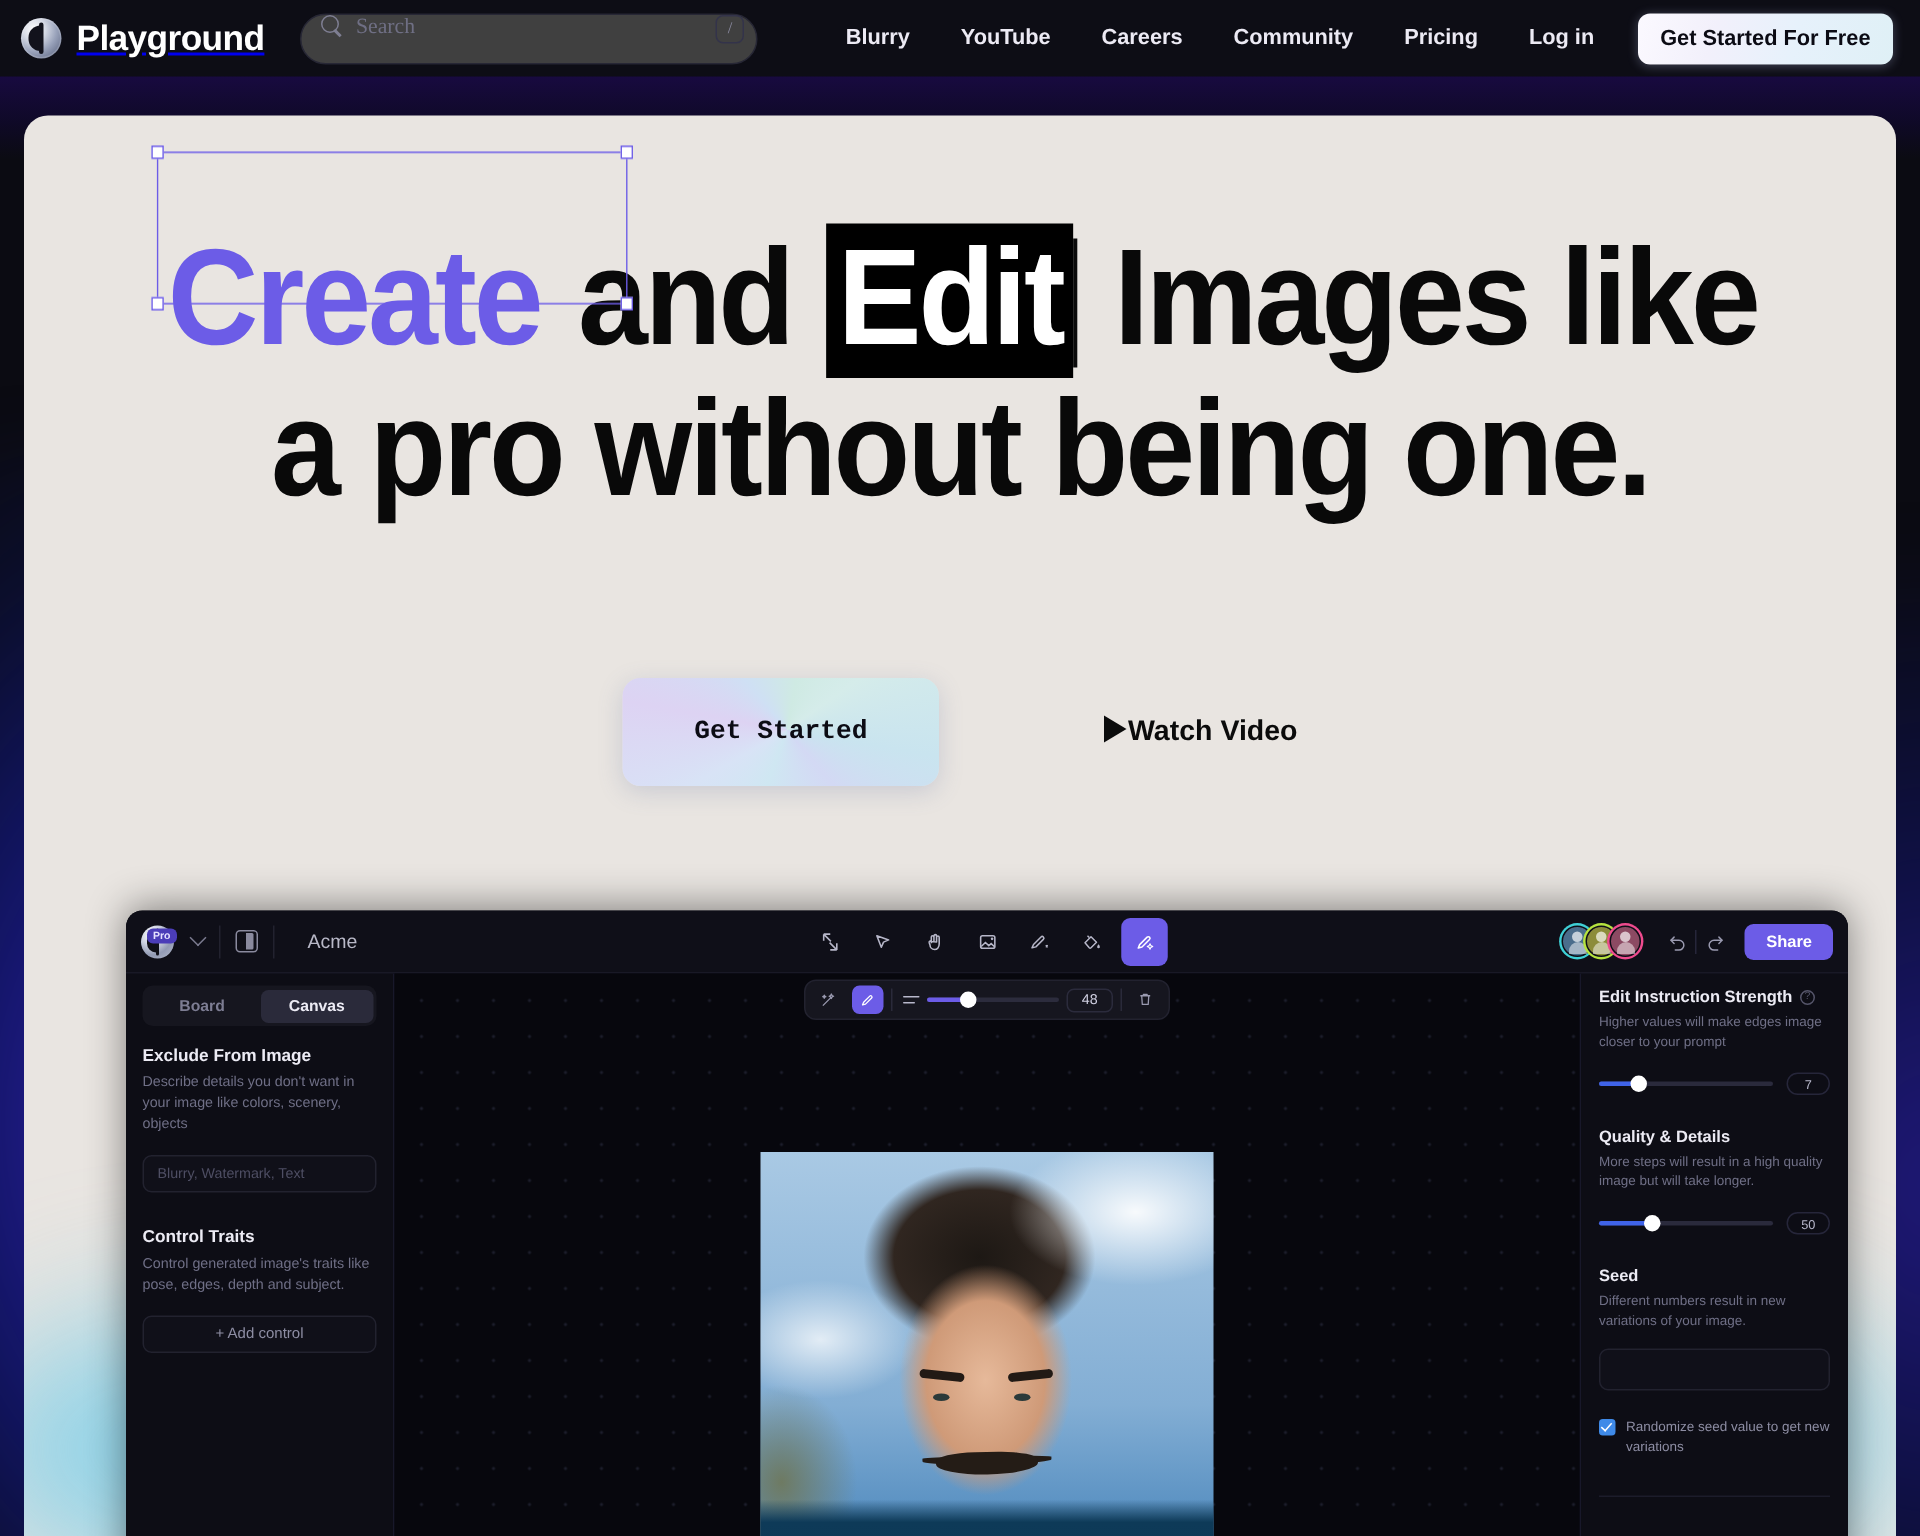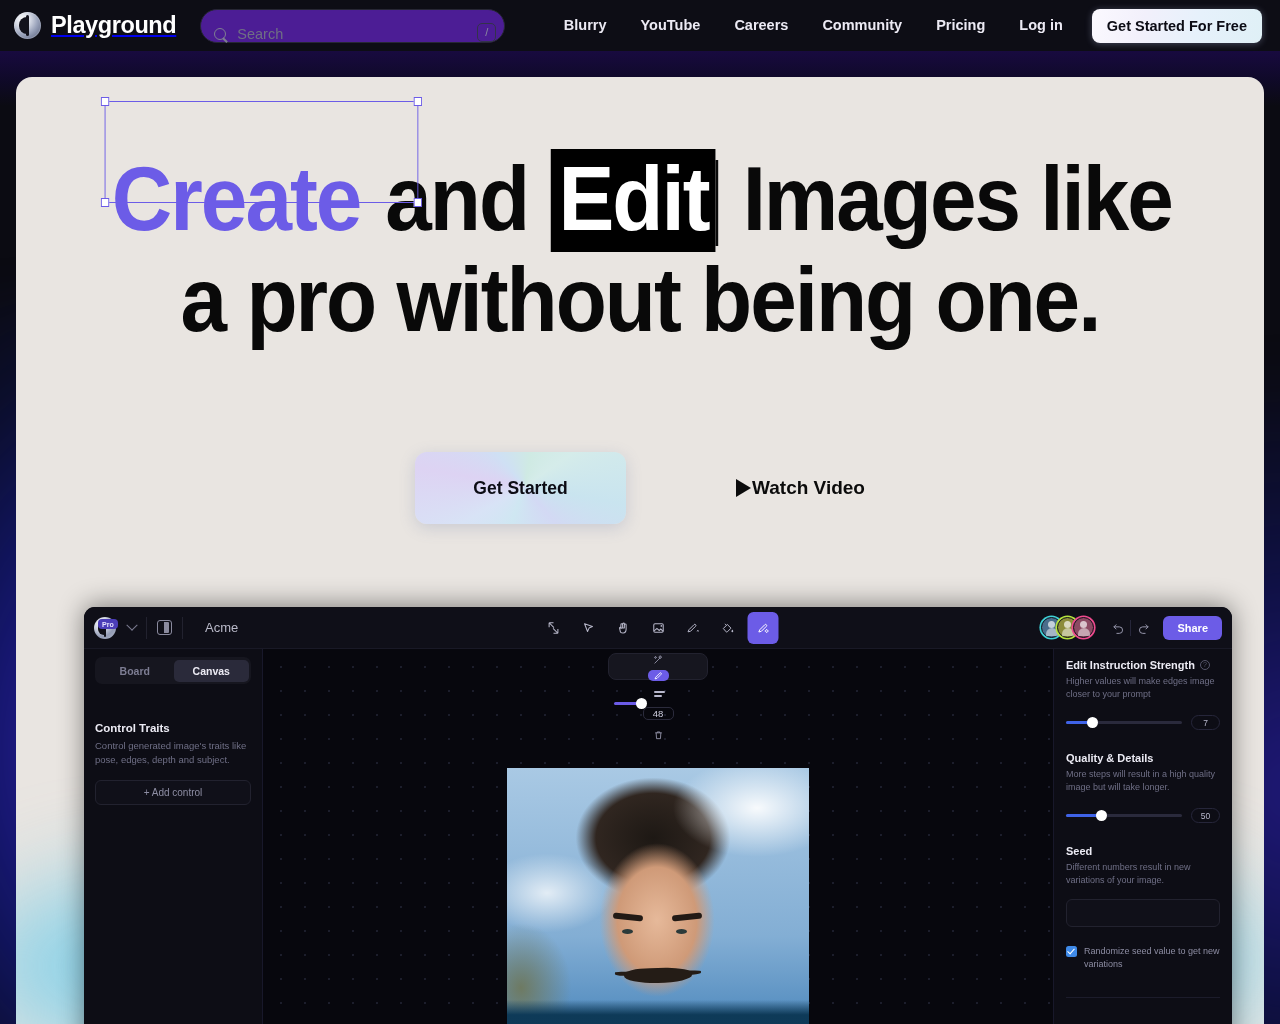--- a/index.html
+++ b/index.html
@@ -69,24 +69,25 @@
   }
   .brand-name {
     color: #fff; font-size: 23.5px; font-weight: 700; letter-spacing: -.4px;
   }
 
   #search-box {
     margin-left: 24px;
     width: 305px; height: 34px;
     border: 1px solid #272735;
     border-radius: 18px;
-    background: #4c1d95;
-    display: flex; align-items: flex-end;
+    background: #404040;
+    display: flex; align-items: flex-start;
     padding: 0 8px 0 13px;
     gap: 9px;
+    font-family: Liberation Serif, serif;
   }
   .mag { width: 14px; height: 14px; position: relative; flex: 0 0 auto; }
   .mag::before {
     content:""; position:absolute; left:0; top:0; width:10px; height:10px;
     border:1.6px solid #7e7e92; border-radius:50%;
   }
   .mag::after {
     content:""; position:absolute; left:9px; top:9px; width:5.5px; height:1.6px;
     background:#7e7e92; transform: rotate(45deg); transform-origin: left center;
   }
@@ -190,25 +191,25 @@
     z-index: 3;
   }
   #get-started-btn {
     width: 211px; height: 72px;
     border: 0; border-radius: 12px;
     background:
       conic-gradient(from 200deg at 52% 48%,
         #cfe7f2 0deg, #d8e3f6 40deg, #ddd3f3 80deg, #cfe0f4 120deg,
         #cfeae3 170deg, #d5ecea 215deg, #c9e4ef 260deg, #d3d9f4 300deg, #cfe7f2 360deg);
     color: #0c0c14; font-size: 17.5px; font-weight: 700;
-    font-family: Liberation Sans, sans-serif; cursor: pointer;
+    font-family: Liberation Mono, monospace; cursor: pointer;
     box-shadow: 0 4px 16px rgba(90,110,160,.22);
   }
   #watch-video-btn {
-    display: flex; align-items: center; gap: 1px;
+    display: flex; align-items: flex-start; gap: 1px;
     background: transparent; border: 0; cursor: pointer;
     color: #0b0b0b; font-size: 19px; font-weight: 700; font-family: inherit; padding-left: 32px;
   }
   .play-tri {
     width: 0; height: 0;
     border-left: 15px solid #0b0b0b;
     border-top: 9px solid transparent;
     border-bottom: 9px solid transparent;
   }
 
@@ -354,21 +355,20 @@
     background-size: 24px 24px;
     background-position: 6px 6px;
     overflow: hidden;
   }
   #brush-toolbar {
     position: absolute; left: 50%; transform: translateX(-50%); top: 4px;
     height: 27px; background: #16161f;
     border: 1px solid #22222f; border-radius: 8px;
     display: flex; align-items: center; padding: 0 5px; gap: 5px;
     z-index: 5;
-    flex-direction: column;
   }
   .bt-btn {
     width: 21px; height: 19px; border-radius: 5px; border: 0;
     background: transparent; cursor: pointer;
     display: flex; align-items: center; justify-content: center;
   }
   .bt-btn.active { background: #6c5ce7; }
   .bt-div { width: 1px; height: 15px; background: #2a2a3a; }
   .brush-lines { display: flex; flex-direction: column; gap: 2.5px; margin-left: 2px; }
   .brush-lines i { display: block; height: 1.6px; background: #b8b8cc; border-radius: 1px; }
@@ -612,20 +612,27 @@
       </div>
 
       <div id="app-body">
 
         <div id="left-panel">
           <div id="bc-tabs">
             <button class="bc-tab">Board</button>
             <button class="bc-tab active">Canvas</button>
           </div>
 
+          <div>
+            <div class="sec-title">Exclude From Image</div>
+            <div class="sec-desc">Describe details you don't want in your image like colors, scenery, objects</div>
+            <div class="field-box">
+              <input type="text" placeholder="Blurry, Watermark, Text" style="">
+            </div>
+          </div>
 
           <div class="sec-gap"></div>
 
           <div>
             <div class="sec-title">Control Traits</div>
             <div class="sec-desc">Control generated image's traits like pose, edges, depth and subject.</div>
             <button id="add-control-btn">+ Add control</button>
           </div>
         </div>
 

